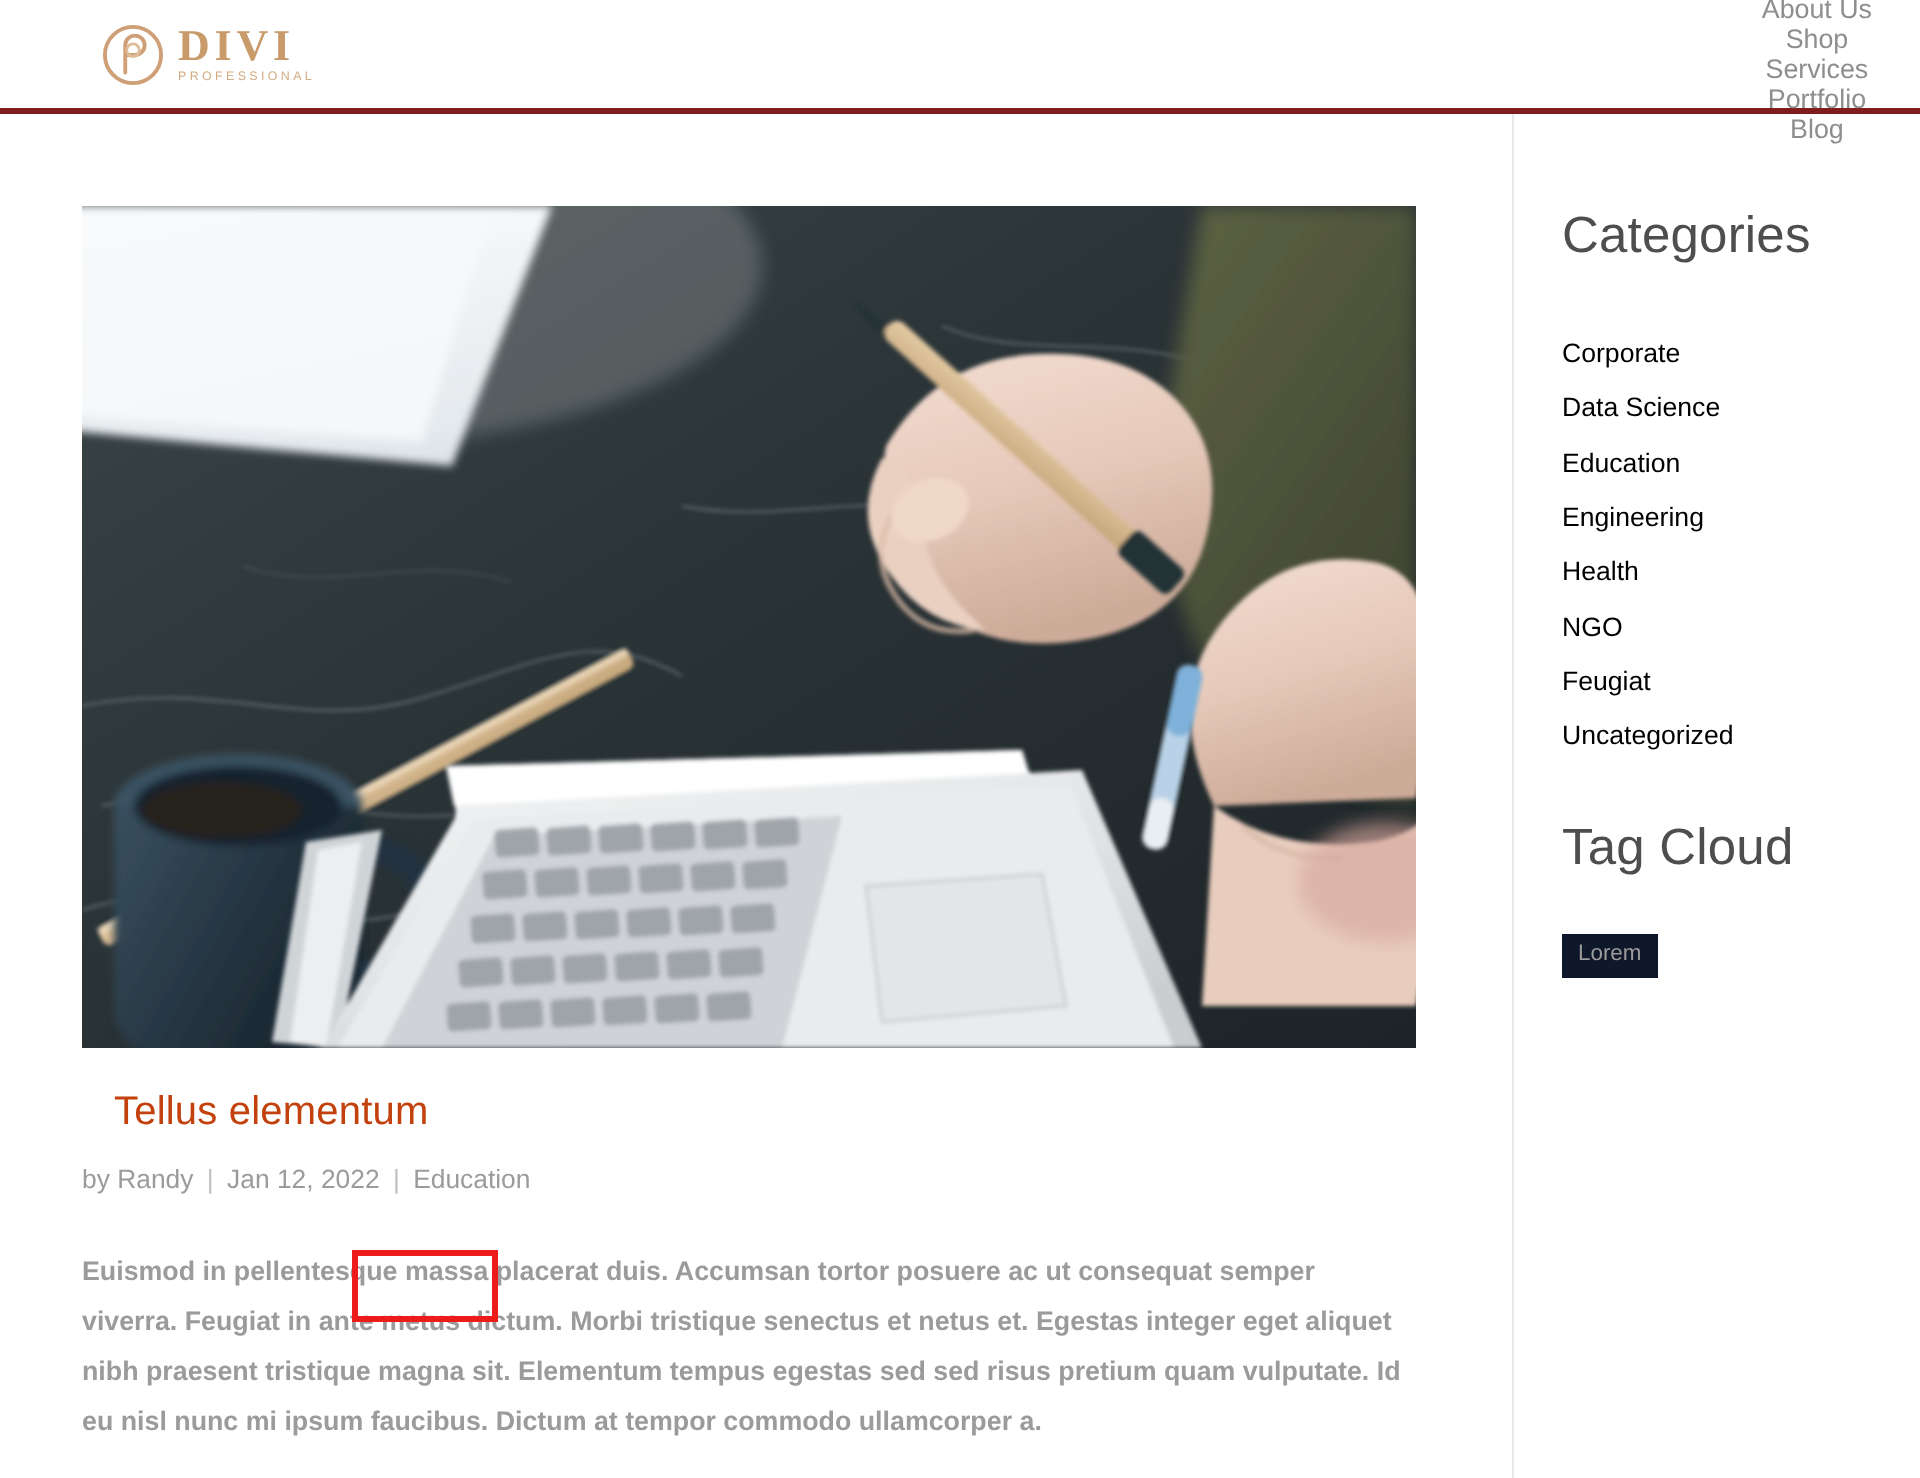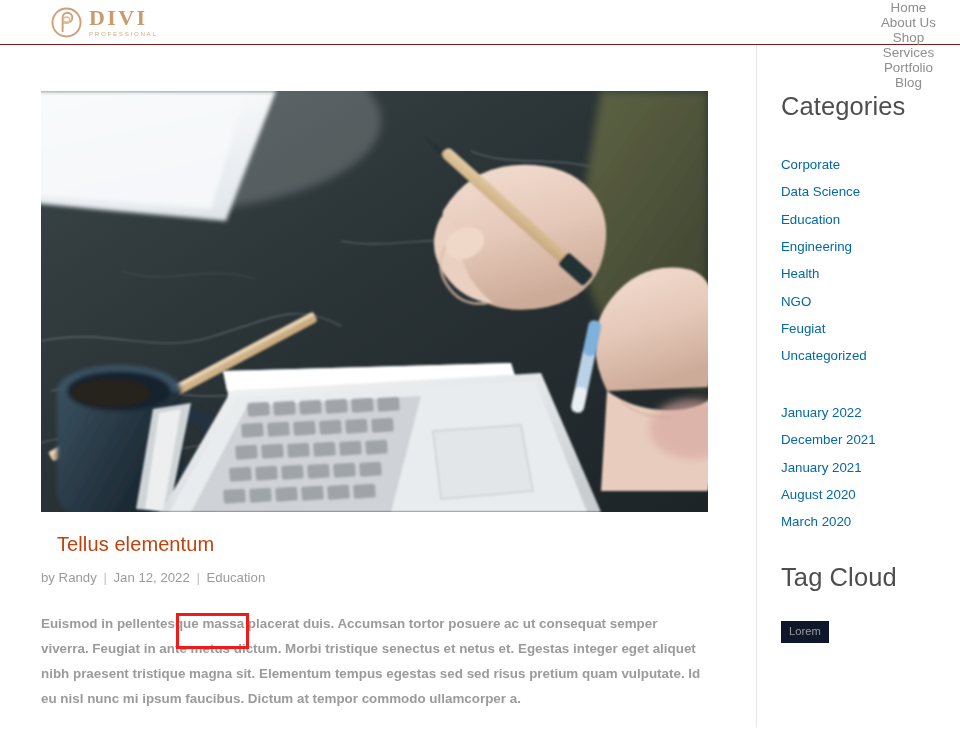--- a/index.html
+++ b/index.html
@@ -9,24 +9,25 @@
     overflow: hidden;
     background: #ffffff;
     font-family: "Liberation Sans", sans-serif;
     -webkit-font-smoothing: antialiased;
   }
 
   
   .site-header {
     position: relative;
     width: 960px;
-    height: 45px;
+    height: 57px;
     background: #ffffff;
-    border-bottom: 1px solid #7f1d1d;
+    border-bottom: 3px solid #7f1d1d;
     display: flex;
+    align-items: center;
   }
   .logo-wrap {
     display: flex;
     align-items: center;
     margin-left: 51px;
     gap: 7px;
     cursor: pointer;
   }
   .logo-mark {
     width: 31px; height: 31px;
@@ -145,21 +146,21 @@
     color: #4e4e4e;
     margin: 0;
     line-height: 1.2;
     letter-spacing: 0.1px;
   }
   .widget-list { list-style: none; margin: 0; padding: 0; }
   .widget-list li { margin: 0; }
   .widget-list a {
     display: block;
     font-size: 13.3px;
-    color: #0369a1;
+    color: #000000;
     text-decoration: none;
     padding: 6.2px 0;
     cursor: pointer;
   }
 
   .w-categories { margin-top: 46px; }
   .w-categories .widget-list { margin-top: 29px; }
   .w-archives { margin-top: 26px; }
   .w-archives .widget-list { margin-top: 29px; }
   .w-tagcloud { margin-top: 27px; }
@@ -433,37 +434,20 @@
         <li>
             <a href="#">Feugiat</a>
           </li>
         <li>
             <a href="#">Uncategorized</a>
           </li>
       </ul>
     </section>
 
     <section class="widget w-archives">
-      <ul class="widget-list">
-        <li>
-            <a href="#">January 2022</a>
-          </li>
-        <li>
-            <a href="#">December 2021</a>
-          </li>
-        <li>
-            <a href="#">January 2021</a>
-          </li>
-        <li>
-            <a href="#">August 2020</a>
-          </li>
-        <li>
-            <a href="#">March 2020</a>
-          </li>
-      </ul>
     </section>
 
     <section class="widget w-tagcloud">
       <h2 class="widget-title">Tag Cloud</h2>
       <div class="tagcloud">
         <a class="tag-link" href="#">Lorem</a>
 
       </div>
     </section>
 

